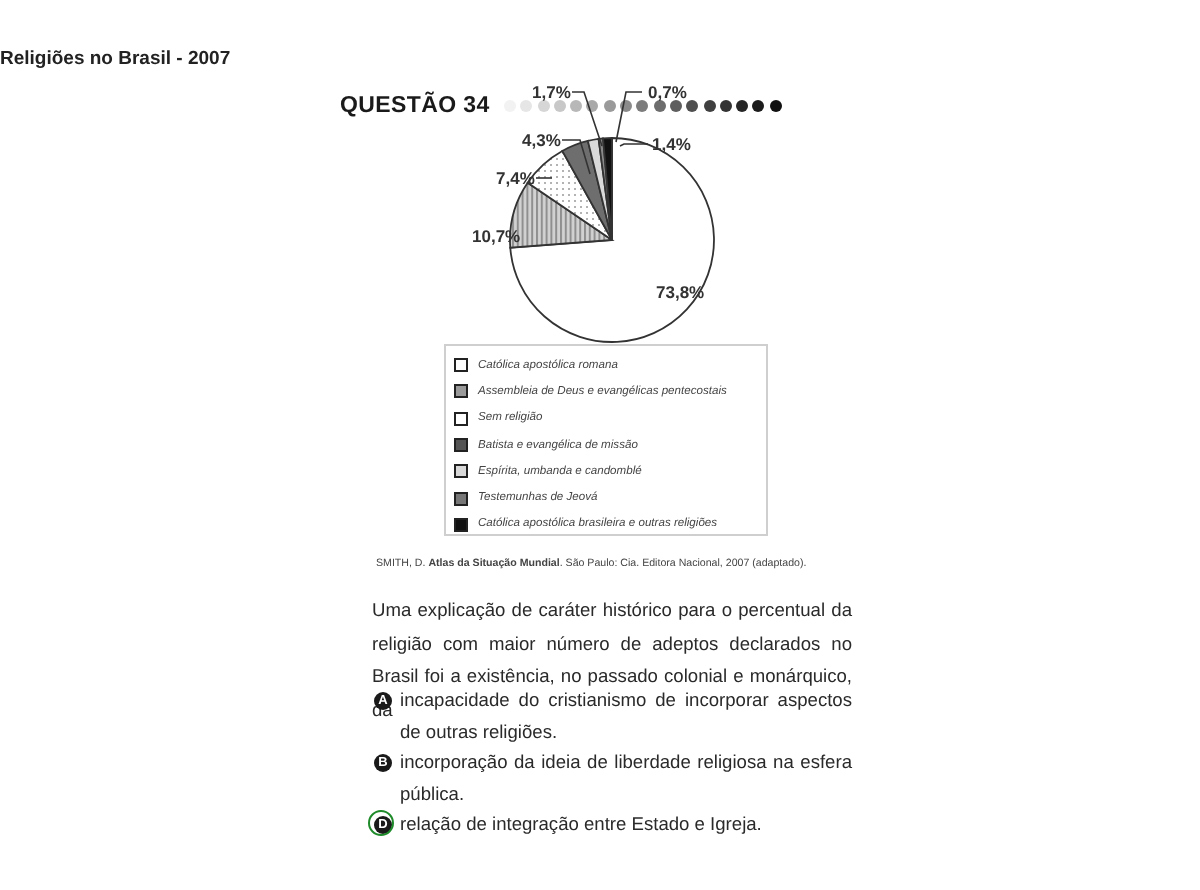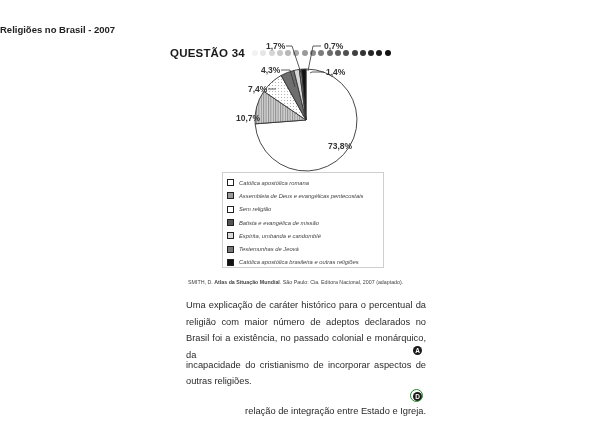--- a/index.html
+++ b/index.html
@@ -12,21 +12,21 @@
   .pie-svg { position: absolute; left: 220px; top: 36px; }
   .pie-label { font-family: "Liberation Sans", sans-serif; font-weight: bold; font-size: 8.5px; fill: #333; }
   .legend { position: absolute; left: 222px; top: 172px; width: 162px; height: 96px; border: 1px solid #cfcfcf; box-sizing: border-box; padding: 3px 4px; }
   .legend-item { display: flex; align-items: center; height: 13.3px; }
   .swatch { width: 5px; height: 5px; border: 1px solid #222; margin-right: 5px; flex: none; }
   .legend-text { font-style: italic; font-size: 5.8px; color: #444; white-space: nowrap; }
   .source { position: absolute; left: 188px; top: 279px; font-size: 5.3px; color: #444; white-space: nowrap; }
   .source b { font-weight: bold; }
   .stem { position: absolute; left: 186px; top: 297px; width: 240px; font-size: 9.3px; line-height: 16.5px; color: #2a2a2a; text-align: justify; }
   .options { position: absolute; left: 186px; top: 343px; width: 240px; }
-  .opt { display: flex; align-items: flex-end; font-size: 9.3px; line-height: 15.5px; color: #2a2a2a; flex-direction: column; }
+  .opt { display: flex; align-items: flex-start; font-size: 9.3px; line-height: 15.5px; color: #2a2a2a; }
   .badge-wrap { width: 14px; flex: none; position: relative; height: 15px; }
   .badge { position: absolute; left: 1px; top: 3px; width: 9px; height: 9px; border-radius: 50%; background: #1a1a1a; color: #fff; font-weight: bold; font-size: 6.5px; line-height: 9px; text-align: center; }
   .ring { position: absolute; left: -2px; top: 0px; width: 13px; height: 13px; border-radius: 50%; border: 1.8px solid #1e8a2a; box-sizing: border-box; }
   .opt-text { flex: 1; text-align: justify; }
 </style>
 </head>
 <body>
 
 <div class="header">
   <span class="q-title">QUESTÃO 34</span>
@@ -130,18 +130,24 @@
 
 <div class="options" id="options">
     <div class="opt">
       <span class="badge-wrap">
         <span class="badge">A</span>
       </span>
       <span class="opt-text">incapacidade do cristianismo de incorporar aspectos de outras religiões.</span>
     </div>
     <div class="opt">
       <span class="badge-wrap">
+        <span class="badge">B</span>
+      </span>
+      <span class="opt-text">incorporação da ideia de liberdade religiosa na esfera pública.</span>
+    </div>
+    <div class="opt">
+      <span class="badge-wrap">
         <span class="badge">D</span>
         <span class="ring" style="border-color: rgb(30, 138, 42);"></span>
       </span>
       <span class="opt-text">relação de integração entre Estado e Igreja.</span>
     </div>
   </div>
 
 </body></html>

